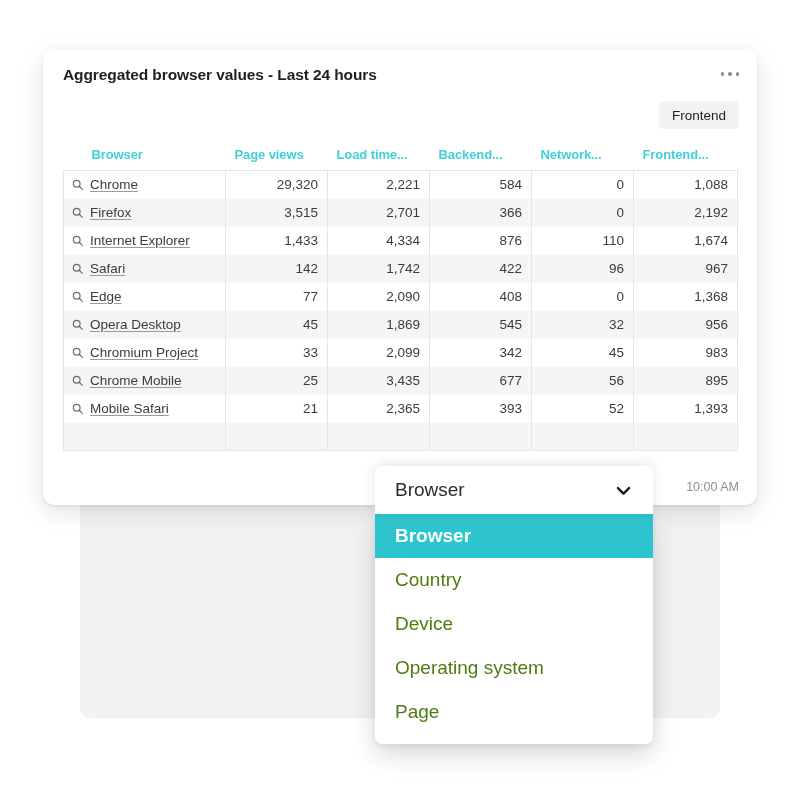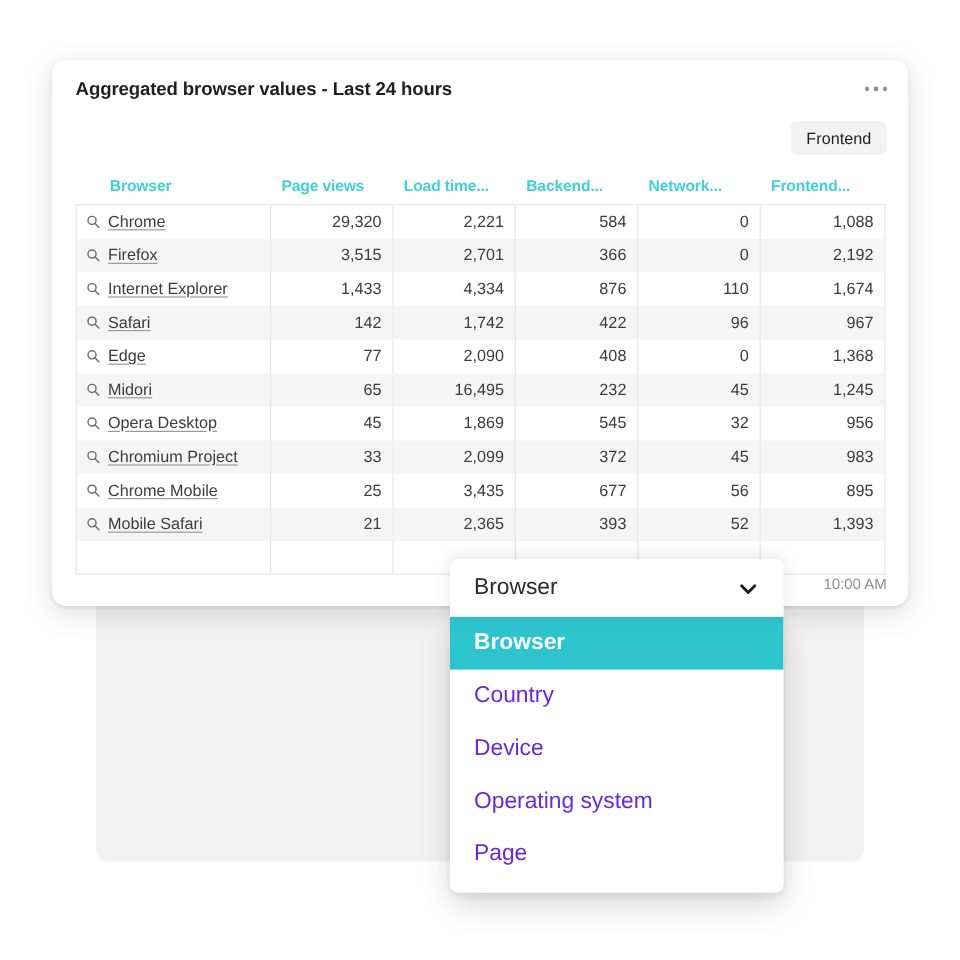--- a/index.html
+++ b/index.html
@@ -205,21 +205,21 @@
     position: relative;
     z-index: 1;
     overflow: hidden;
   }
   .dd-item {
     height: 44px;
     display: flex;
     align-items: center;
     padding: 0 20px;
     font-size: 19px;
-    color: #6d28d9;
+    color: #4d7c0f;
     cursor: pointer;
   }
   .dd-item.selected {
     background: #2ec4ce;
     color: #ffffff;
     font-weight: bold;
   }
 </style>
 </head>
 <body>
@@ -353,38 +353,20 @@
             </tr>
             <tr>
               <td class="col-browser">
                 <span class="cellname">
                   <span>
                     <svg class="magnifier" viewBox="0 0 24 24" fill="none" stroke="currentColor" stroke-width="2.2" stroke-linecap="round">
                       <circle cx="10.5" cy="10.5" r="6.2"></circle>
                       <line x1="15.2" y1="15.2" x2="21" y2="21"></line>
                     </svg>
                   </span>
-                  <span class="bname">Midori</span>
-                </span>
-              </td>
-              <td>65</td>
-              <td>16,495</td>
-              <td>232</td>
-              <td>45</td>
-              <td>1,245</td>
-            </tr>
-            <tr>
-              <td class="col-browser">
-                <span class="cellname">
-                  <span>
-                    <svg class="magnifier" viewBox="0 0 24 24" fill="none" stroke="currentColor" stroke-width="2.2" stroke-linecap="round">
-                      <circle cx="10.5" cy="10.5" r="6.2"></circle>
-                      <line x1="15.2" y1="15.2" x2="21" y2="21"></line>
-                    </svg>
-                  </span>
                   <span class="bname">Opera Desktop</span>
                 </span>
               </td>
               <td>45</td>
               <td>1,869</td>
               <td>545</td>
               <td>32</td>
               <td>956</td>
             </tr>
             <tr>
@@ -394,21 +376,21 @@
                     <svg class="magnifier" viewBox="0 0 24 24" fill="none" stroke="currentColor" stroke-width="2.2" stroke-linecap="round">
                       <circle cx="10.5" cy="10.5" r="6.2"></circle>
                       <line x1="15.2" y1="15.2" x2="21" y2="21"></line>
                     </svg>
                   </span>
                   <span class="bname">Chromium Project</span>
                 </span>
               </td>
               <td>33</td>
               <td>2,099</td>
-              <td>372</td>
+              <td>342</td>
               <td>45</td>
               <td>983</td>
             </tr>
             <tr>
               <td class="col-browser">
                 <span class="cellname">
                   <span>
                     <svg class="magnifier" viewBox="0 0 24 24" fill="none" stroke="currentColor" stroke-width="2.2" stroke-linecap="round">
                       <circle cx="10.5" cy="10.5" r="6.2"></circle>
                       <line x1="15.2" y1="15.2" x2="21" y2="21"></line>

